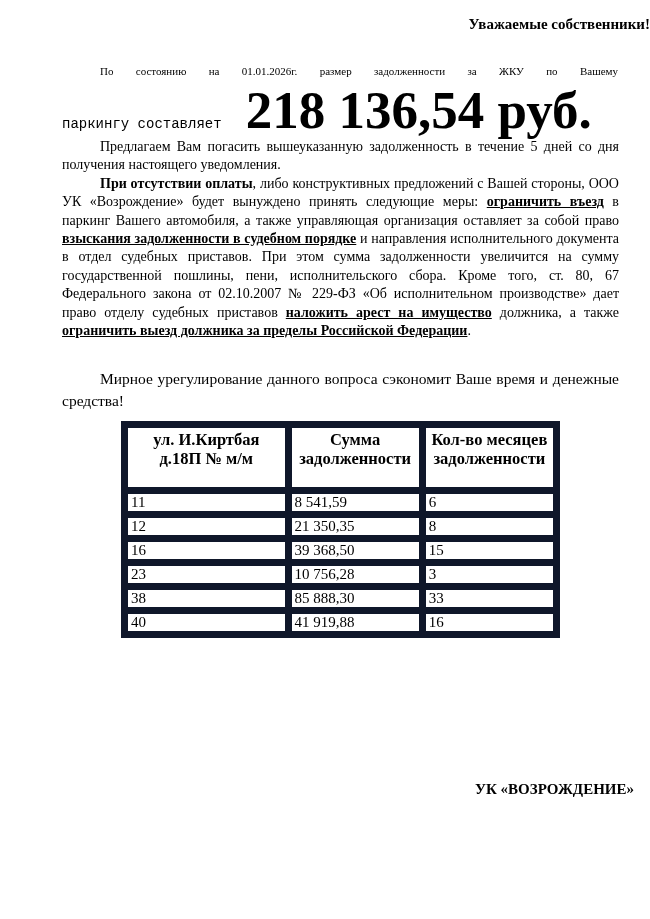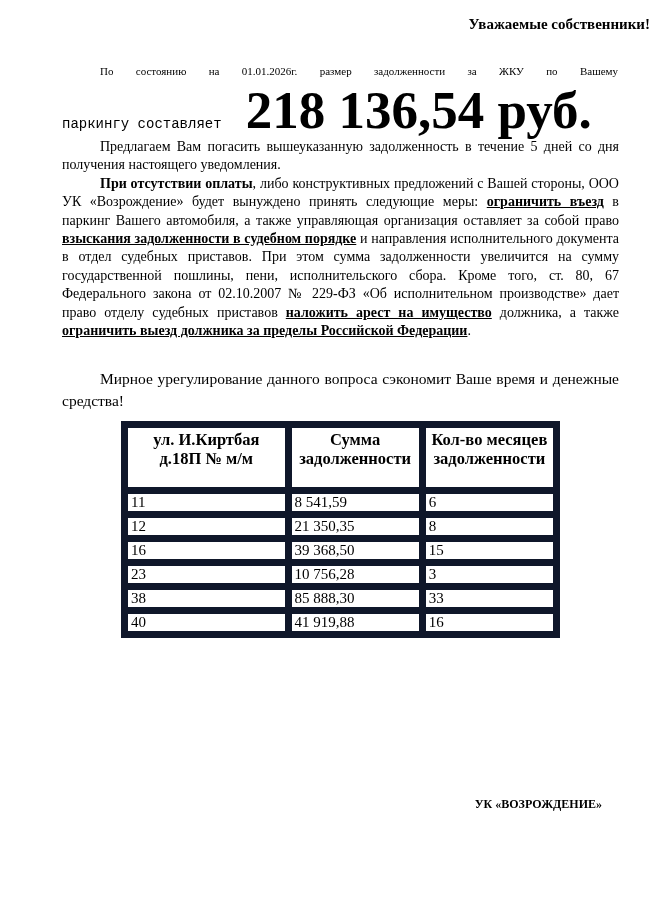--- a/index.html
+++ b/index.html
@@ -44,21 +44,21 @@
   }
   table.debts th {
     font-weight: bold; font-size: 16.5px; line-height: 19px; text-align: center;
     height: 57px; padding-top: 2px;
   }
   table.debts td { height: 17px; line-height: 17px; text-align: left; }
   table.debts .c1 { width: 171px; }
   table.debts .c2 { width: 124px; }
   table.debts .c3 { width: 124px; }
   .signature {
-    position: absolute; right: 48px; top: 781px; font-weight: bold; font-size: 12px; margin-top: 16px;
+    position: absolute; right: 16px; top: 781px; font-weight: bold; font-size: 15px;
   }
 </style>
 </head>
 <body>
 
 <div class="page">
   <div class="title">Уважаемые собственники!</div>
 
   <div class="p1">По состоянию на 01.01.2026г. размер задолженности за ЖКУ по Вашему</div>
 

